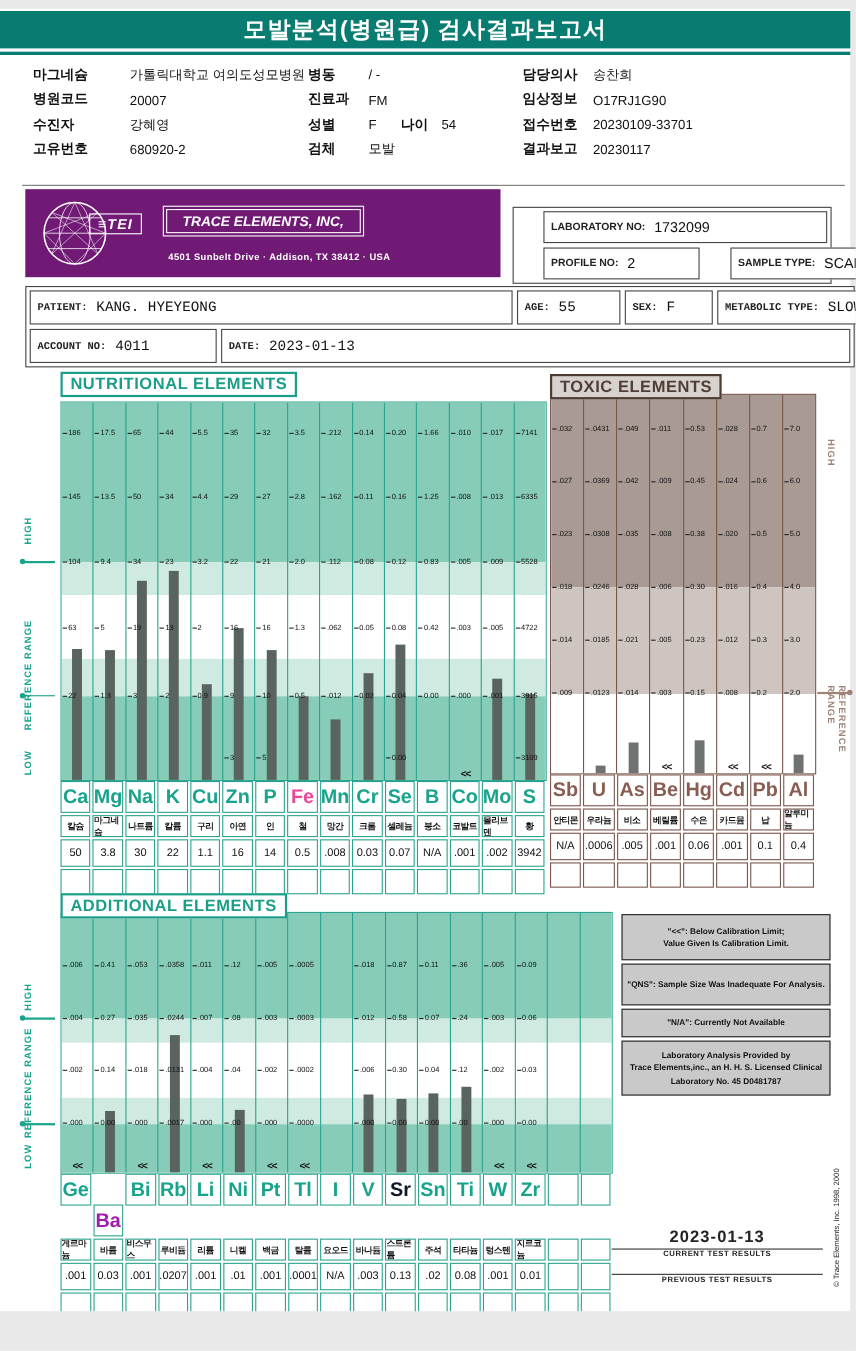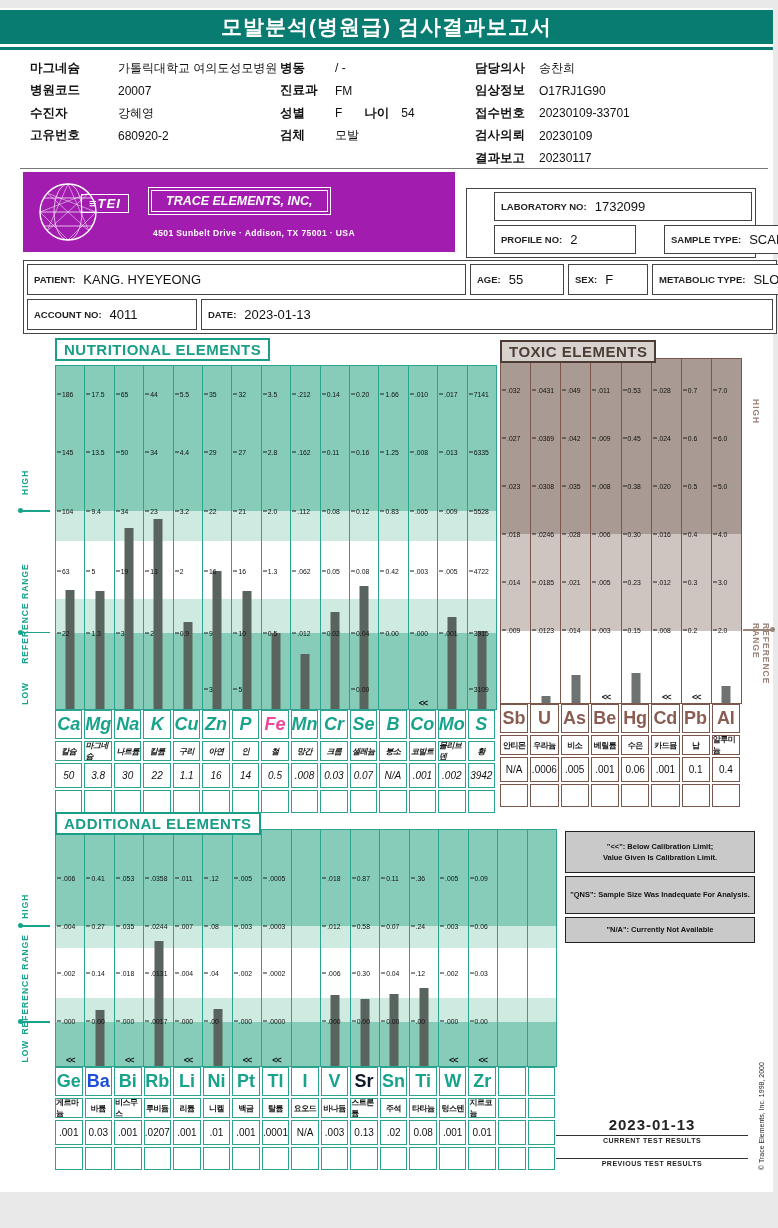--- a/index.html
+++ b/index.html
@@ -20,39 +20,39 @@
   #info{position:absolute;top:57px;left:30px;width:740px;display:flex;}
   .info-col{display:flex;flex-direction:column;}
   #info-col1{width:250px;} #info-col2{width:195px;} #info-col3{flex:1;}
   .info-row{display:flex;align-items:center;height:22.5px;font-size:12px;color:#111;white-space:nowrap;}
   .info-label{font-weight:bold;font-size:12.5px;}
   #info-col1 .info-label{width:88px;} #info-col2 .info-label{width:55px;} #info-col3 .info-label{width:64px;}
   .info-label2{font-weight:bold;font-size:12.5px;margin-left:22px;margin-right:12px;}
   #info-divider{position:absolute;top:168px;left:20px;width:748px;border-top:1.5px solid #777;}
 
   
-  #tei-box{position:absolute;left:23px;top:172px;width:432px;height:80px;background:#a21caf;}
+  #tei-box{position:absolute;left:23px;top:172px;width:432px;height:80px;background:#701a75;}
   #tei-globe{position:absolute;left:14px;top:9px;}
   #tei-badge{position:absolute;left:58px;top:22px;border:1px solid #fff;padding:1px 7px;
              color:#fff;font-style:italic;font-weight:bold;font-size:13px;letter-spacing:1px;}
   #tei-company{position:absolute;left:128px;top:18px;border:1px solid #fff;outline:1px solid #fff;outline-offset:2px;
                padding:3px 14px;color:#fff;font-style:italic;font-weight:bold;font-size:12.5px;}
   #tei-address{position:absolute;left:130px;top:56px;color:#fff;font-weight:bold;font-size:8.5px;letter-spacing:0.4px;}
 
   
   .box-outer{position:absolute;border:1px solid #444;background:#fff;padding:3px;}
   .box-row{display:flex;gap:4px;}
   .box-row + .box-row{margin-top:4px;}
   .box-cell{border:1.5px solid #444;display:flex;align-items:center;padding:0 6px;background:#fff;}
   .box-label{font-weight:bold;font-size:9.5px;color:#222;margin-right:8px;white-space:nowrap;}
   .box-value{font-size:13px;color:#111;white-space:nowrap;}
   #box-lab{left:466px;top:188px;width:282px;}
   #box-lab .box-cell{height:27px;margin-left:24px;}
   #box-patient{left:23px;top:260px;width:746px;}
-  #box-patient .box-cell{height:29px;}
+  #box-patient .box-cell{height:29px;font-family:Liberation Mono, monospace;}
 
   
   .chart-title{position:absolute;background:#fff;border:2px solid #1a9e88;color:#1a9e88;
                font-weight:bold;font-size:15px;letter-spacing:0.5px;padding:1px 7px;z-index:5;white-space:nowrap;}
   .chart-title.brown{border-color:#4d3c34;color:#4f3e36;background:#d8d2cf;}
   .plot{position:absolute;background:#fff;overflow:hidden;}
   .plot.teal{border:1.5px solid #2aa48e;}
   .plot.brown{border:1.5px solid #7b564b;}
   .band{position:absolute;left:0;right:0;}
   .cols{position:absolute;inset:0;display:flex;}
@@ -155,42 +155,38 @@
         </div>
         <div class="info-row">
           <span class="info-label">임상정보</span>
           <span class="info-value">O17RJ1G90</span>
         </div>
         <div class="info-row">
           <span class="info-label">접수번호</span>
           <span class="info-value">20230109-33701</span>
         </div>
         <div class="info-row">
-          <span class="info-label">검사의뢰</span>
-          <span class="info-value">20230109</span>
-        </div>
-        <div class="info-row">
           <span class="info-label">결과보고</span>
           <span class="info-value">20230117</span>
         </div>
       </div>
   </div>
   <div id="info-divider"></div>
 
   <div id="tei-box">
     <svg id="tei-globe" width="62" height="62" viewBox="0 0 62 62">
       <circle cx="31" cy="31" r="28" fill="none" stroke="#fff" stroke-width="1.4"></circle>
       <path d="M31 3 A14 28 0 0 0 31 59 A14 28 0 0 0 31 3 M3 31 H59 M7 17 H55 M7 45 H55" fill="none" stroke="#fff" stroke-width="0.7"></path>
       <path d="M10 12 L52 50 M52 12 L10 50 M31 3 L10 50 M31 3 L52 50 M3 31 L31 59 M59 31 L31 59 M10 12 L59 31 M52 12 L3 31" fill="none" stroke="#fff" stroke-width="0.5"></path>
     </svg>
     <div id="tei-badge">
       <span>≡TEI</span>
     </div>
     <div id="tei-company">TRACE ELEMENTS, INC,</div>
-    <div id="tei-address">4501 Sunbelt Drive · Addison, TX 75001 · USA</div>
+    <div id="tei-address">4501 Sunbelt Drive · Addison, TX 38412 · USA</div>
   </div>
 
   <div class="box-outer" id="box-lab">
     <div class="box-row">
       <div class="box-cell" style="flex:1">
         <span class="box-label">LABORATORY NO:</span>
         <span class="box-value">1732099</span>
       </div>
     </div>
     <div class="box-row">
@@ -369,21 +365,21 @@
           <div class="tick" style="top: 8.2%;">7141</div>
           <div class="tick" style="top: 25.1%;">6335</div>
           <div class="tick" style="top: 42.3%;">5528</div>
           <div class="tick" style="top: 59.8%;">4722</div>
           <div class="tick" style="top: 77.8%;">3915</div>
           <div class="tick" style="top: 94.2%;">3109</div>
           <div class="bar" style="height: 22.7%; background: rgb(90, 100, 95);"></div>
         </div>
       </div>
     </div>
-  <div class="ctable" id="table-0" style="left:55px;top:708px;width:440px;font-style:italic;">
+  <div class="ctable" id="table-0" style="left:55px;top:708px;width:440px;">
       <div class="crow crow-sym">
         <div class="ccell" style="border-color: rgb(42, 164, 142); color: rgb(24, 163, 140);">Ca</div>
         <div class="ccell" style="border-color: rgb(42, 164, 142); color: rgb(24, 163, 140);">Mg</div>
         <div class="ccell" style="border-color: rgb(42, 164, 142); color: rgb(24, 163, 140);">Na</div>
         <div class="ccell" style="border-color: rgb(42, 164, 142); color: rgb(24, 163, 140);">K</div>
         <div class="ccell" style="border-color: rgb(42, 164, 142); color: rgb(24, 163, 140);">Cu</div>
         <div class="ccell" style="border-color: rgb(42, 164, 142); color: rgb(24, 163, 140);">Zn</div>
         <div class="ccell" style="border-color: rgb(42, 164, 142); color: rgb(24, 163, 140);">P</div>
         <div class="ccell" style="border-color: rgb(42, 164, 142); color: #ec4899;">Fe</div>
         <div class="ccell" style="border-color: rgb(42, 164, 142); color: rgb(24, 163, 140);">Mn</div>
@@ -688,21 +684,21 @@
           <div class="tick" style="top: 80.9%;">0.00</div>
           <div class="limit-marker">&lt;&lt;</div>
         </div>
         <div class="col" style="border-left: 1px solid rgb(42, 164, 142);"></div>
         <div class="col" style="border-left: 1px solid rgb(42, 164, 142);"></div>
       </div>
     </div>
   <div class="ctable" id="table-2" style="left:55px;top:1065px;width:500px;">
       <div class="crow crow-sym">
         <div class="ccell" style="border-color: rgb(42, 164, 142); color: rgb(24, 163, 140);">Ge</div>
-        <div class="ccell" style="border-color: rgb(42, 164, 142); color: #1d4ed8;">Ba</div>
+        <div class="ccell" style="border-color: rgb(42, 164, 142); color: #a21caf; margin-top: 28px;">Ba</div>
         <div class="ccell" style="border-color: rgb(42, 164, 142); color: rgb(24, 163, 140);">Bi</div>
         <div class="ccell" style="border-color: rgb(42, 164, 142); color: rgb(24, 163, 140);">Rb</div>
         <div class="ccell" style="border-color: rgb(42, 164, 142); color: rgb(24, 163, 140);">Li</div>
         <div class="ccell" style="border-color: rgb(42, 164, 142); color: rgb(24, 163, 140);">Ni</div>
         <div class="ccell" style="border-color: rgb(42, 164, 142); color: rgb(24, 163, 140);">Pt</div>
         <div class="ccell" style="border-color: rgb(42, 164, 142); color: rgb(24, 163, 140);">Tl</div>
         <div class="ccell" style="border-color: rgb(42, 164, 142); color: rgb(24, 163, 140);">I</div>
         <div class="ccell" style="border-color: rgb(42, 164, 142); color: rgb(24, 163, 140);">V</div>
         <div class="ccell" style="border-color: rgb(42, 164, 142); color: #0f172a;">Sr</div>
         <div class="ccell" style="border-color: rgb(42, 164, 142); color: rgb(24, 163, 140);">Sn</div>
@@ -769,20 +765,23 @@
         <div class="ccell" style="border-color: rgb(42, 164, 142);"></div>
         <div class="ccell" style="border-color: rgb(42, 164, 142);"></div>
       </div>
     </div>
 
   <div id="notes">
       <div class="note-box" style="height: 36px;">"&lt;&lt;": Below Calibration Limit;
 Value Given Is Calibration Limit.</div>
       <div class="note-box" style="height: 32px;">"QNS": Sample Size Was Inadequate For Analysis.</div>
       <div class="note-box" style="height: 20px;">"N/A": Currently Not Available</div>
+      <div class="note-box" style="height: 44px;">Laboratory Analysis Provided by
+Trace Elements,inc., an H. H. S. Licensed Clinical
+Laboratory No. 45 D0481787</div>
     </div>
 
   <div id="footer">
     <div id="footer-date">2023-01-13</div>
     <div class="footer-line"></div>
     <div class="footer-cap">CURRENT TEST RESULTS</div>
     <div id="footer-gap"></div>
     <div class="footer-line"></div>
     <div class="footer-cap">PREVIOUS TEST RESULTS</div>
   </div>

